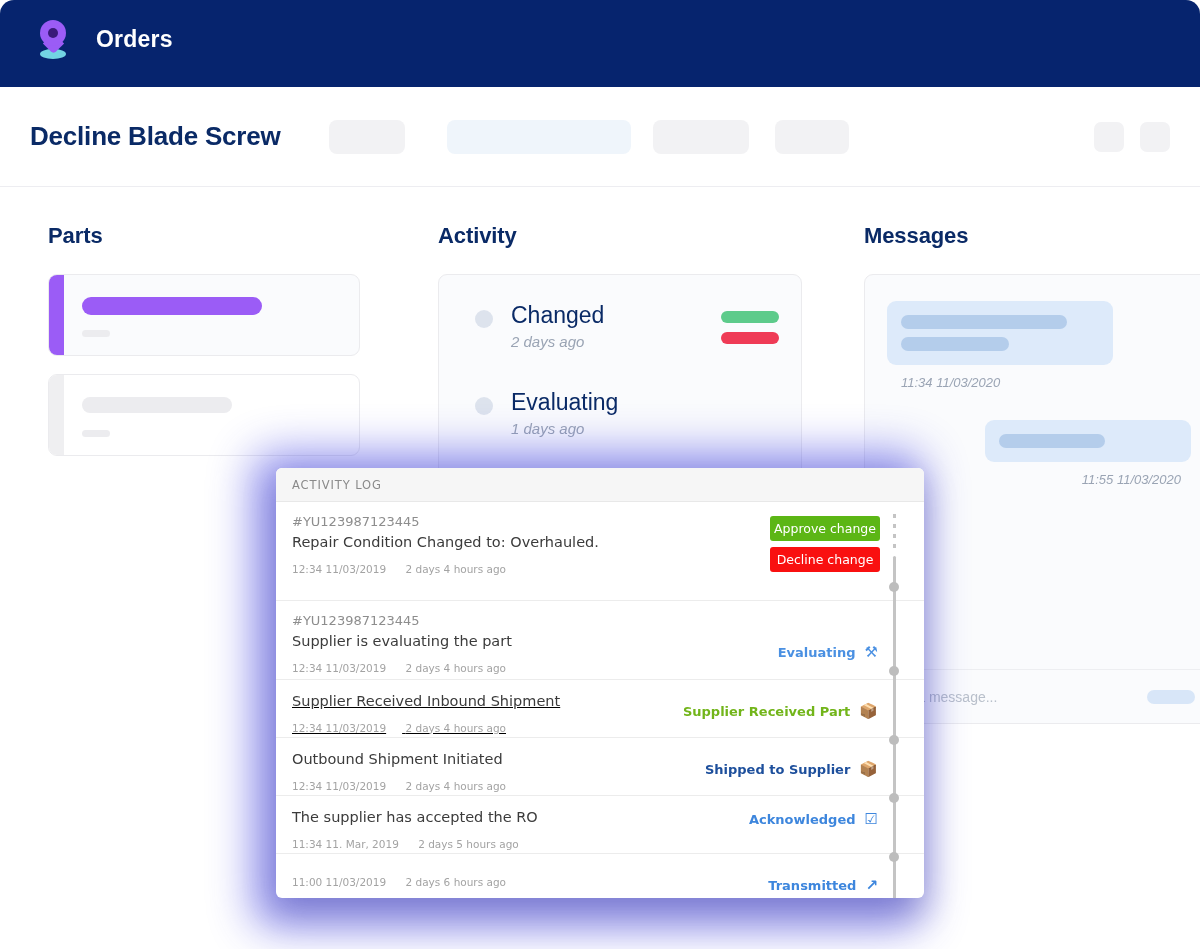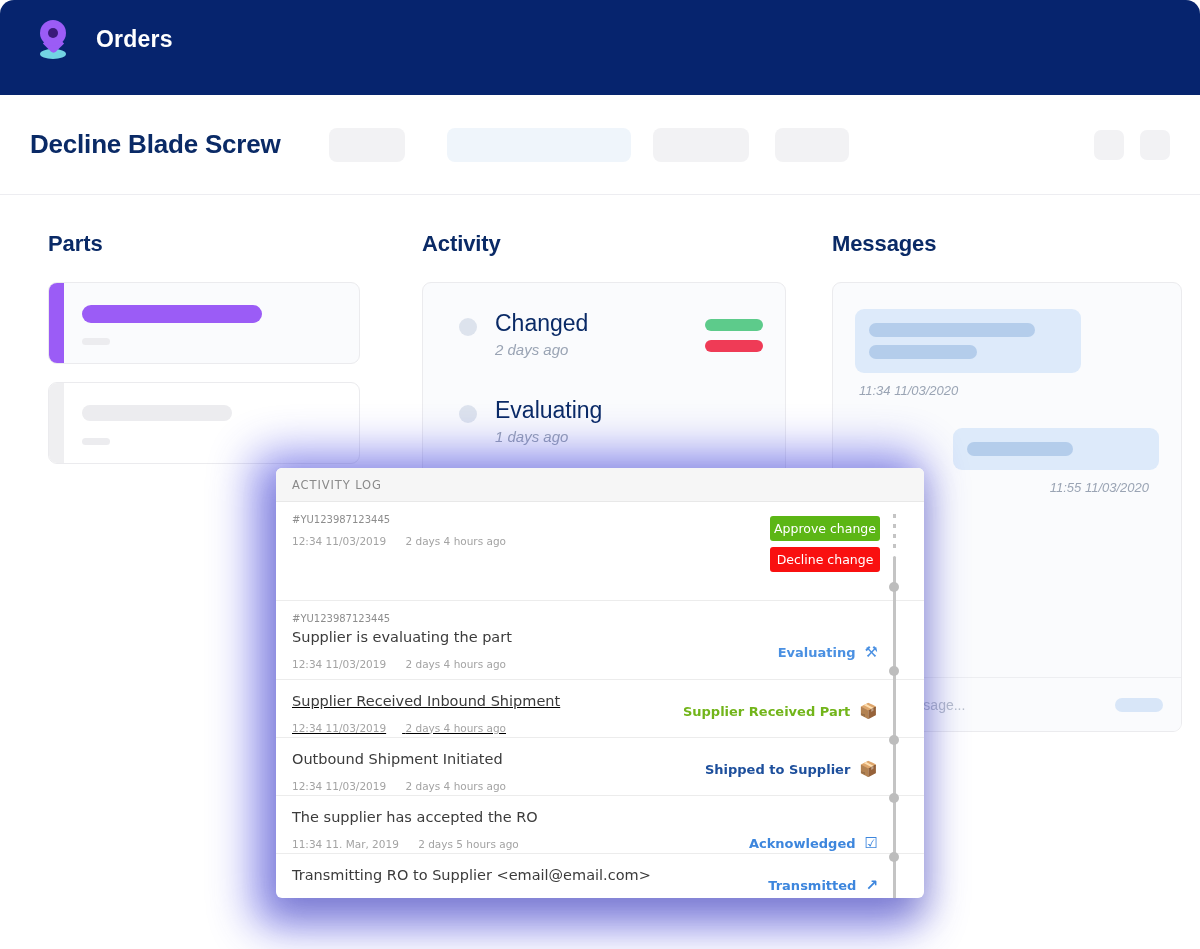--- a/index.html
+++ b/index.html
@@ -11,21 +11,21 @@
     overflow:hidden;
   }
   .stage{position:relative;width:1200px;height:949px;overflow:hidden;}
 
   
   .app-card{
     position:absolute;left:0;top:0;width:1200px;height:770px;
     background:#ffffff;border-radius:14px;overflow:hidden;
   }
   .app-header{
-    height:79px;background:#06246e;display:flex;align-items:center;padding:0 0 16px 30px;
+    height:79px;background:#06246e;display:flex;align-items:center;padding:0 0 8px 30px;
   }
   .logo-wrap{width:46px;height:46px;position:relative;display:flex;align-items:center;justify-content:center;}
   .pin{position:relative;width:30px;height:40px;}
   .pin .pinbody{
     position:absolute;left:2px;top:0;width:26px;height:26px;border-radius:50% 50% 50% 50%;
     background:#9b5cf6;
   }
   .pin .pintip{
     position:absolute;left:7.5px;top:16px;width:15px;height:15px;background:#9b5cf6;
     transform:rotate(45deg);border-radius:0 0 4px 0;
@@ -52,21 +52,21 @@
   .sk{border-radius:8px;background:#f2f2f4;}
   .sk-blue{background:#eff5fb;}
   .sb1{width:76px;height:34px;margin-left:48px;}
   .sb2{width:184px;height:34px;margin-left:42px;}
   .sb3{width:96px;height:34px;margin-left:22px;}
   .sb4{width:74px;height:34px;margin-left:26px;}
   .sb-right{position:absolute;right:30px;top:50%;transform:translateY(-50%);display:flex;gap:16px;}
   .sbsq{width:30px;height:30px;border-radius:7px;background:#f2f2f4;}
 
   
-  .columns{display:flex;padding:36px 30px 0 30px;box-sizing:border-box;gap:0;}
+  .columns{display:flex;padding:36px 30px 0 30px;box-sizing:border-box;gap:16px;}
   .col{flex:0 0 auto;}
   .col-parts{width:372px;}
   .col-activity{width:410px;margin-left:12px;}
   .col-messages{width:368px;}
   .col-title{
     color:#0a2a66;font-size:22px;font-weight:700;margin:0 0 25px 18px;letter-spacing:-.1px;
   }
   .col-activity .col-title,.col-messages .col-title{margin-left:8px;}
 
   
@@ -102,21 +102,21 @@
     width:350px;height:450px;margin-left:8px;padding:26px 22px 0 22px;box-sizing:border-box;
     position:relative;overflow:hidden;
   }
   .bubble{background:#ddeafa;border-radius:9px;padding:14px 14px;}
   .bubble.left{width:198px;}
   .bubble.right{width:178px;margin-left:auto;}
   .bline{height:14px;border-radius:7px;background:#b4cdeb;}
   .bline.w1{width:166px;}
   .bline.w2{width:108px;margin-top:8px;}
   .bline.w3{width:106px;}
-  .msg-time{color:#9aa4b4;font-size:13px;font-style:italic;margin:10px 0 0 4px;}
+  .msg-time{color:#9aa4b4;font-size:13px;font-style:italic;margin:10px 0 0 14px;}
   .msg-time.right{text-align:right;margin:10px 10px 0 0;}
   .msg-input{
     position:absolute;left:0;right:0;bottom:0;height:54px;border-top:1px solid #edeef1;
     display:flex;align-items:center;padding:0 18px;box-sizing:border-box;background:#fafbfd;
   }
   .msg-placeholder{color:#b9c0cb;font-size:14px;}
   .msg-send{width:48px;height:14px;border-radius:7px;background:#d8e6f8;margin-left:auto;}
 
   
   .log-glow{
@@ -133,21 +133,21 @@
     height:33px;background:#f6f6f6;border-bottom:1px solid #e8e8e8;
     display:flex;align-items:center;padding-left:16px;
   }
   .log-head-label{color:#8a8a8a;font-size:11.5px;letter-spacing:.9px;}
 
   .log-body{position:relative;}
   .log-row{
     position:relative;border-bottom:1px solid #ececec;
     padding:12px 120px 10px 16px;box-sizing:border-box;
   }
-  .log-ref{color:#8d8d8d;font-size:10px;margin-bottom:4px;}
+  .log-ref{color:#8d8d8d;font-size:13px;margin-bottom:4px;}
   .log-msg{color:#3b3b3b;font-size:14.5px;line-height:1.35;}
   .log-meta{margin-top:10px;color:#a3a3a3;font-size:10.5px;}
   .log-meta .mt{margin-right:16px;}
   .log-status{
     position:absolute;right:46px;display:flex;align-items:center;gap:9px;
     font-size:13px;font-weight:700;white-space:nowrap;
   }
   .log-status .ic{font-size:15px;line-height:1;}
   .st-blue{color:#4a90e2;}
   .st-green{color:#72b51a;}
@@ -274,20 +274,21 @@
 
   <div class="log-panel">
     <div class="log-head">
       <span class="log-head-label">ACTIVITY LOG</span>
     </div>
 
     <div class="log-body">
 
       <div class="log-row" style="height:99px;">
         <div class="log-ref">#YU123987123445</div>
+        <div class="log-msg">Repair Condition Changed to: Overhauled.</div>
         <div class="log-meta">
           <span class="mt">12:34  11/03/2019</span>
           <span>2 days 4 hours ago</span>
         </div>
         <div class="btns">
           <div class="btn approve">Approve change</div>
           <div class="btn decline">Decline change</div>
         </div>
       </div>
 
@@ -327,28 +328,27 @@
           <span class="ic">📦</span>
         </div>
       </div>
 
       <div class="log-row" style="height:58px;">
         <div class="log-msg">The supplier has accepted the RO</div>
         <div class="log-meta">
           <span class="mt">11:34  11. Mar, 2019</span>
           <span>2 days 5 hours ago</span>
         </div>
-        <div class="log-status st-lblue" style="top:40px;">
+        <div class="log-status st-lblue" style="top:16px;">
           <span>Acknowledged</span>
           <span class="ic">☑</span>
         </div>
       </div>
 
       <div class="log-row" style="height:58px;border-bottom:none;">
-        <div class="log-msg">Transmitting RO to Supplier &lt;email@email.com&gt;</div>
         <div class="log-meta">
           <span class="mt">11:00 11/03/2019</span>
           <span>2 days 6 hours ago</span>
         </div>
         <div class="log-status st-lblue" style="top:24px;">
           <span>Transmitted</span>
           <span class="ic">↗</span>
         </div>
       </div>
 

